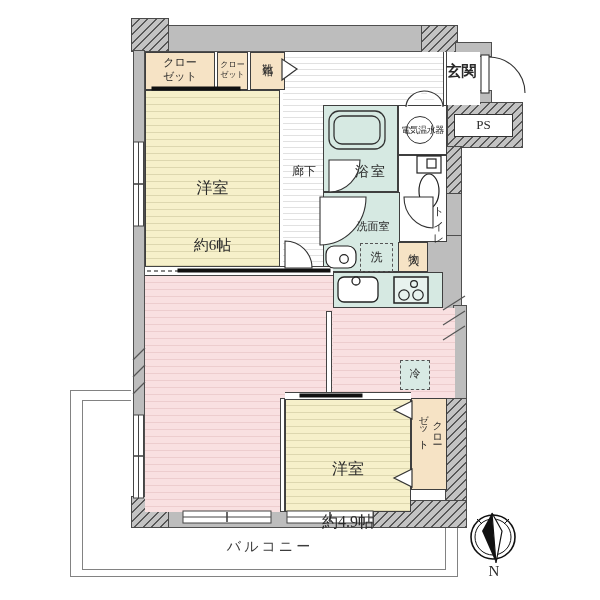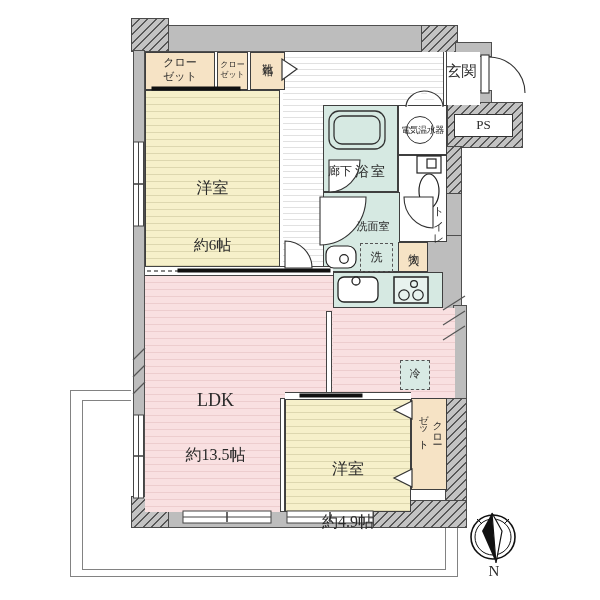--- a/index.html
+++ b/index.html
@@ -173,39 +173,36 @@
       <polygon points="492,513 482,531 496,563" fill="#111"></polygon>
       <polygon points="492,513 502,531 496,563" fill="#fff" stroke="#111" stroke-width="1.2"></polygon>
     </g>
   </svg>
 
   <div class="lbl" style="left:145px;top:56px;width:70px;font-size:11px;">クロー
 ゼット</div>
   <div class="lbl" style="left:217px;top:60px;width:31px;font-size:8px;">クロー
 ゼット</div>
   <div class="lbl v" style="left:260px;top:55px;font-size:11px;letter-spacing:2px;">靴箱</div>
-  <div class="lbl" style="left:443px;top:62px;width:37px;font-size:15px;">玄関</div>
+  <div class="lbl" style="left:443px;top:62px;width:37px;font-size:15px;font-weight:bold;">玄関</div>
   <div class="lbl" style="left:454px;top:117px;width:59px;font-size:13px;">PS</div>
   <div class="lbl" style="left:398px;top:125px;width:49px;font-size:9px;letter-spacing:-0.5px;">電気温水器</div>
-  <div class="lbl" style="left:284px;top:164px;width:40px;font-size:12px;margin-left:36px;">廊下</div>
+  <div class="lbl" style="left:284px;top:164px;width:40px;font-size:12px;">廊下</div>
   <div class="lbl" style="left:340px;top:163px;width:62px;font-size:14px;letter-spacing:2px;">浴室</div>
   <div class="lbl" style="left:342px;top:220px;width:62px;font-size:11px;">洗面室</div>
   <div class="lbl" style="left:360px;top:250px;width:33px;font-size:12px;">洗</div>
   <div class="lbl v" style="left:406px;top:245px;font-size:11px;">物入</div>
   <div class="lbl v" style="left:431px;top:199px;font-size:11px;">トイレ</div>
   <div class="lbl" style="left:145px;top:145px;width:135px;font-size:16px;line-height:1.8;">
     <span>洋室</span><br>
     <span style="font-size:15px;">約6帖</span>
   </div>
-  <div class="lbl" style="left:128px;top:360px;width:175px;font-size:18px;line-height:1.5;">
-    <span>LDK</span><br>
-    <span style="font-size:16px;">約13.5帖</span>
-  </div>
   <div class="lbl" style="left:400px;top:367px;width:30px;font-size:11px;">冷</div>
   <div class="lbl" style="left:285px;top:430px;width:126px;font-size:16px;line-height:1.65;">
     <span>洋室</span><br>
     <span style="font-size:16px;">約4.9帖</span>
   </div>
   <div class="lbl v" style="left:416px;top:408px;font-size:10px;line-height:1.4;">クロー
 ゼット</div>
+  <div class="lbl" style="left:170px;top:538px;width:200px;font-size:14px;letter-spacing:3px;color:#3c3c3c;">バルコニー</div>
   <div class="lbl" style="left:484px;top:562px;width:20px;font-size:15px;">N</div>
 
 </div>
 
 </body></html>

